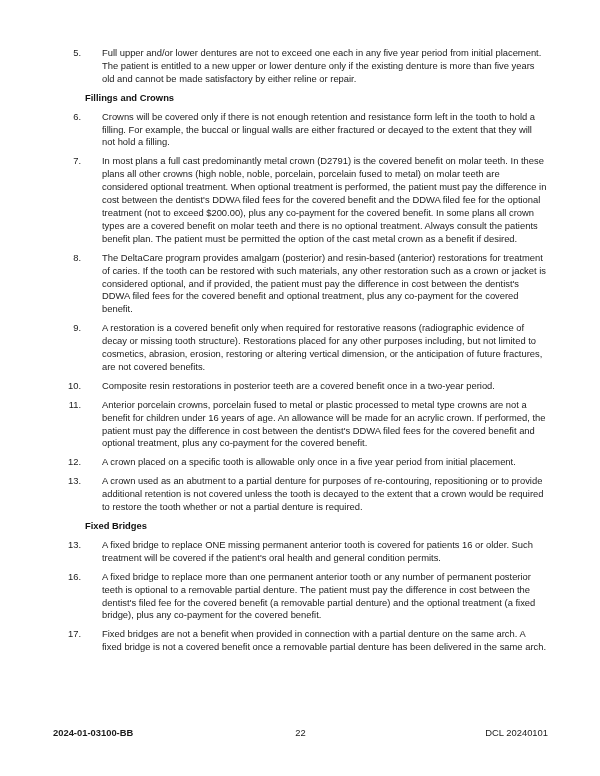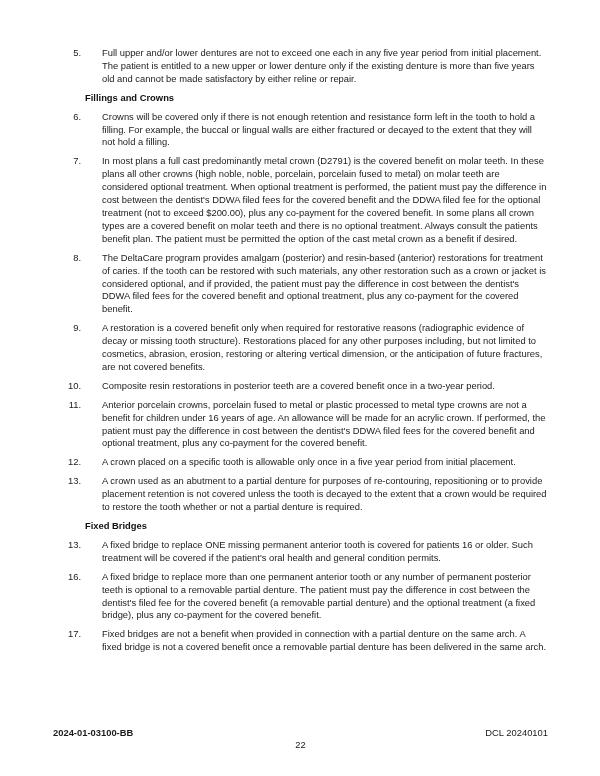--- a/index.html
+++ b/index.html
@@ -42,21 +42,21 @@
   .footer {
     position: absolute;
     left: 53px;
     right: 52px;
     top: 727px;
     font-size: 9.4px;
     line-height: 12px;
     color: #1b1b1b;
   }
   .footer .f-left { position: absolute; left: 0; top: 0; font-weight: bold; }
-  .footer .f-center { position: absolute; left: 0; right: 0; top: 12px; text-align: center; }
+  .footer .f-center { position: absolute; left: 0; right: 0; top: 0; text-align: center; }
   .footer .f-right { position: absolute; right: 0; top: 0; }
 </style>
 </head>
 <body>
 
 <div class="page">
   <div class="content" id="doc-content">
       <div class="list-item">
         <span class="num">5.</span>
         <span class="itext">Full upper and/or lower dentures are not to exceed one each in any five year period from initial placement. The patient is entitled to a new upper or lower denture only if the existing denture is more than five years old and cannot be made satisfactory by either reline or repair.</span>
@@ -85,21 +85,21 @@
       <div class="list-item">
         <span class="num">11.</span>
         <span class="itext">Anterior porcelain crowns, porcelain fused to metal or plastic processed to metal type crowns are not a benefit for children under 16 years of age. An allowance will be made for an acrylic crown. If performed, the patient must pay the difference in cost between the dentist's DDWA filed fees for the covered benefit and optional treatment, plus any co-payment for the covered benefit.</span>
       </div>
       <div class="list-item">
         <span class="num">12.</span>
         <span class="itext">A crown placed on a specific tooth is allowable only once in a five year period from initial placement.</span>
       </div>
       <div class="list-item">
         <span class="num">13.</span>
-        <span class="itext">A crown used as an abutment to a partial denture for purposes of re-contouring, repositioning or to provide placement retention is not covered unless the tooth is decayed to the extent that a crown would be required to restore the tooth whether or not a partial denture is required.</span>
+        <span class="itext">A crown used as an abutment to a partial denture for purposes of re-contouring, repositioning or to provide additional retention is not covered unless the tooth is decayed to the extent that a crown would be required to restore the tooth whether or not a partial denture is required.</span>
       </div>
       <div class="heading">Fixed Bridges</div>
       <div class="list-item">
         <span class="num">13.</span>
         <span class="itext">A fixed bridge to replace ONE missing permanent anterior tooth is covered for patients 16 or older. Such treatment will be covered if the patient's oral health and general condition permits.</span>
       </div>
       <div class="list-item">
         <span class="num">16.</span>
         <span class="itext">A fixed bridge to replace more than one permanent anterior tooth or any number of permanent posterior teeth is optional to a removable partial denture. The patient must pay the difference in cost between the dentist's filed fee for the covered benefit (a removable partial denture) and the optional treatment (a fixed bridge), plus any co-payment for the covered benefit.</span>
       </div>

